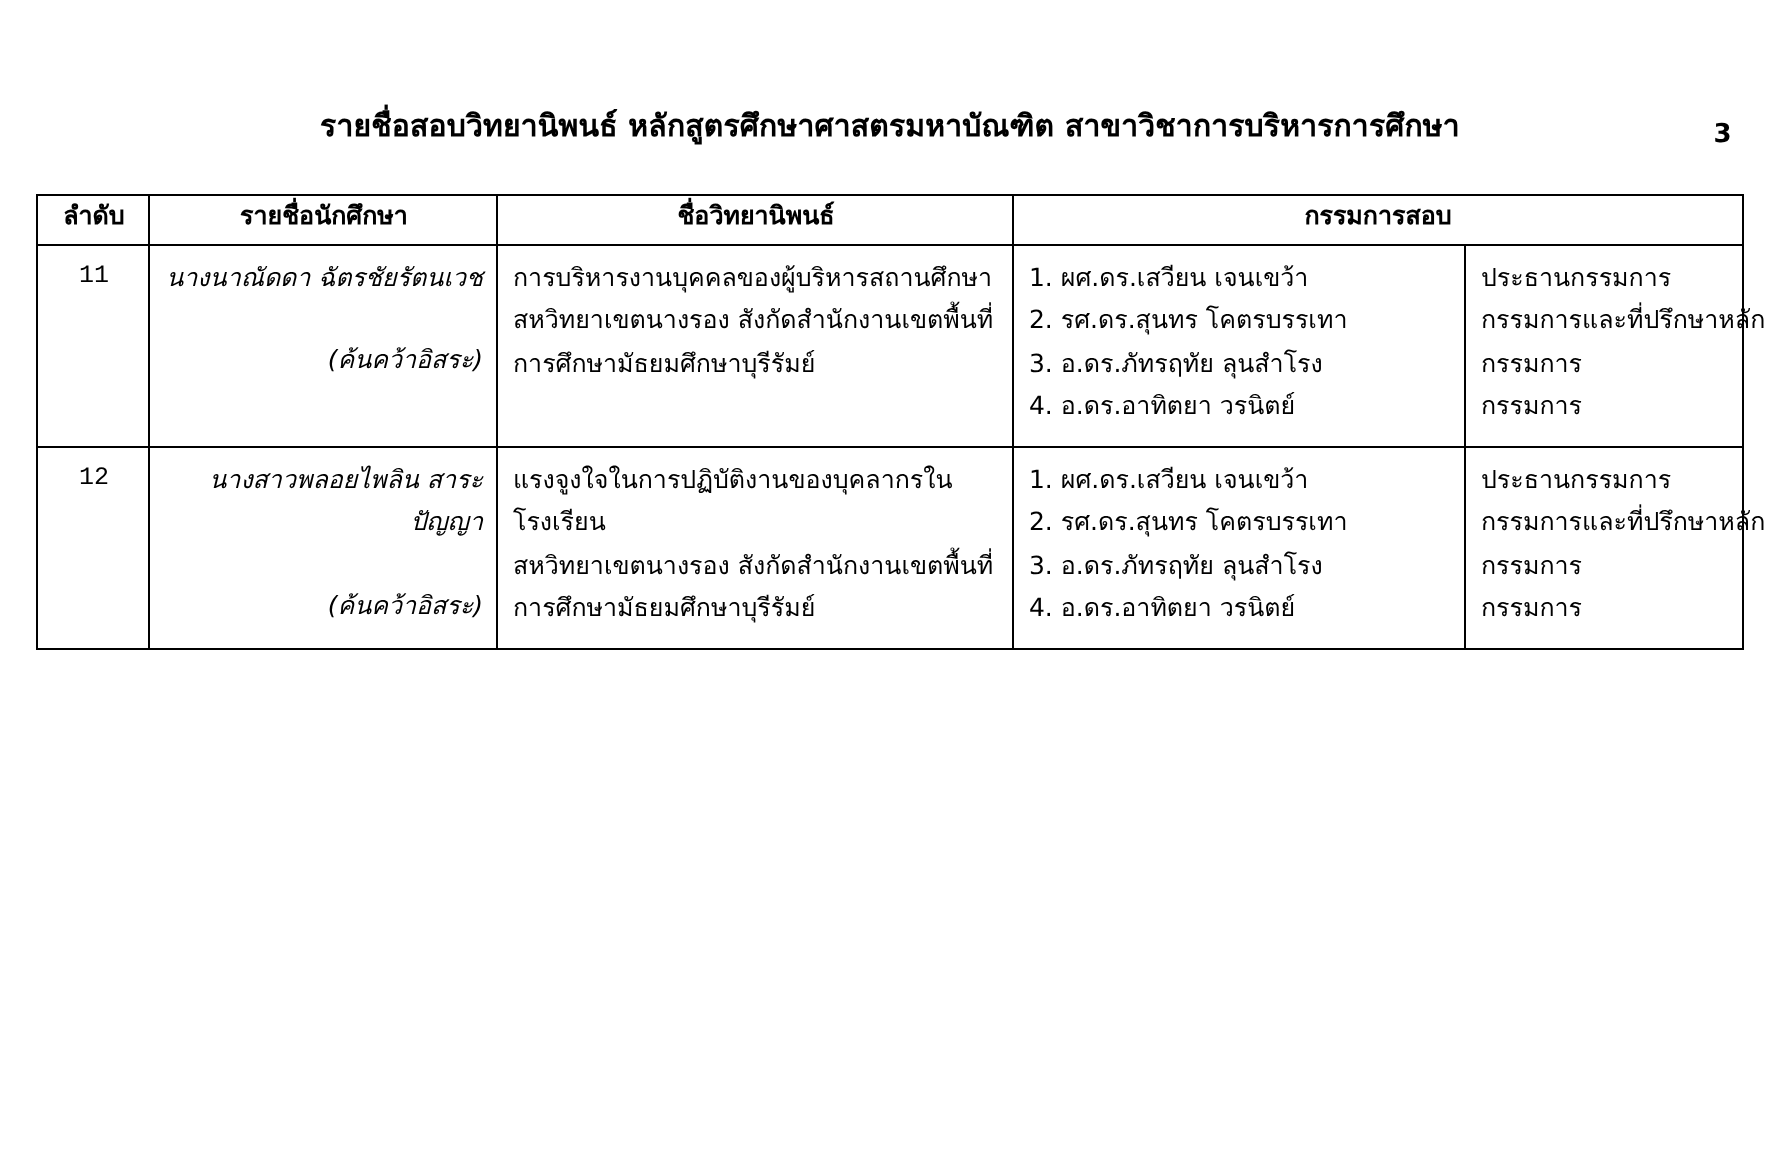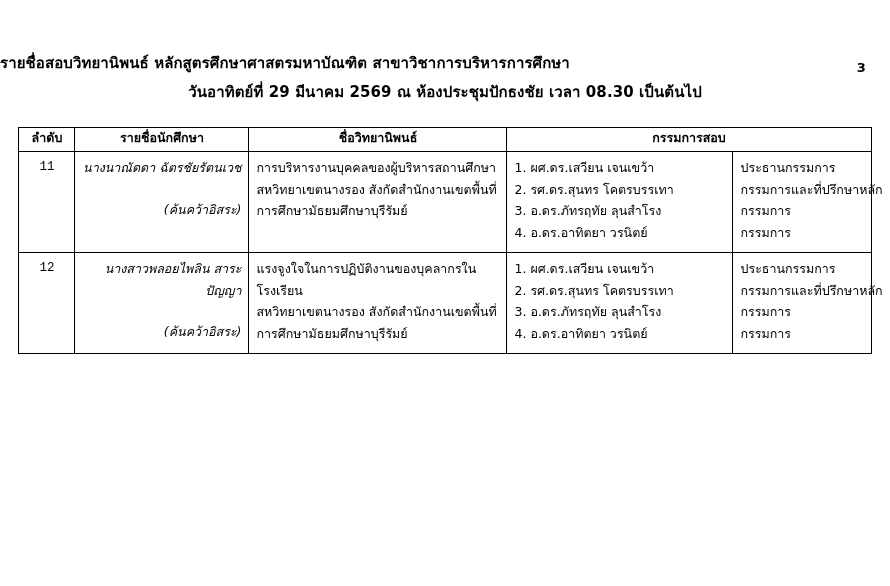--- a/index.html
+++ b/index.html
@@ -23,20 +23,21 @@
   }
   .page-number {
     position: absolute;
     top: 8px;
     right: 24px;
     font-size: 13px;
     font-weight: bold;
     letter-spacing: 0.2px;
   }
   .doc-title {
+    text-align: center;
     font-size: 15px;
     font-weight: bold;
     margin-top: 52px;
     line-height: 1.55;
     letter-spacing: 0.1px;
   }
   .doc-subtitle {
     text-align: center;
     font-size: 15px;
     font-weight: bold;
@@ -91,21 +92,20 @@
   td.thesis-cell .line { white-space: normal; }
 </style>
 </head>
 <body>
 
 <div class="page">
 
   <div class="page-number">3</div>
 
   <div class="doc-title">รายชื่อสอบวิทยานิพนธ์ หลักสูตรศึกษาศาสตรมหาบัณฑิต สาขาวิชาการบริหารการศึกษา</div>
-  <div class="doc-subtitle">วันอาทิตย์ที่ 29 มีนาคม 2569 ณ ห้องประชุมปักธงชัย เวลา 08.30 เป็นต้นไป</div>
 
   <table class="thesis-table">
     <colgroup>
       <col class="c-order">
       <col class="c-student">
       <col class="c-thesis">
       <col class="c-committee">
       <col class="c-role">
     </colgroup>
     <thead>

